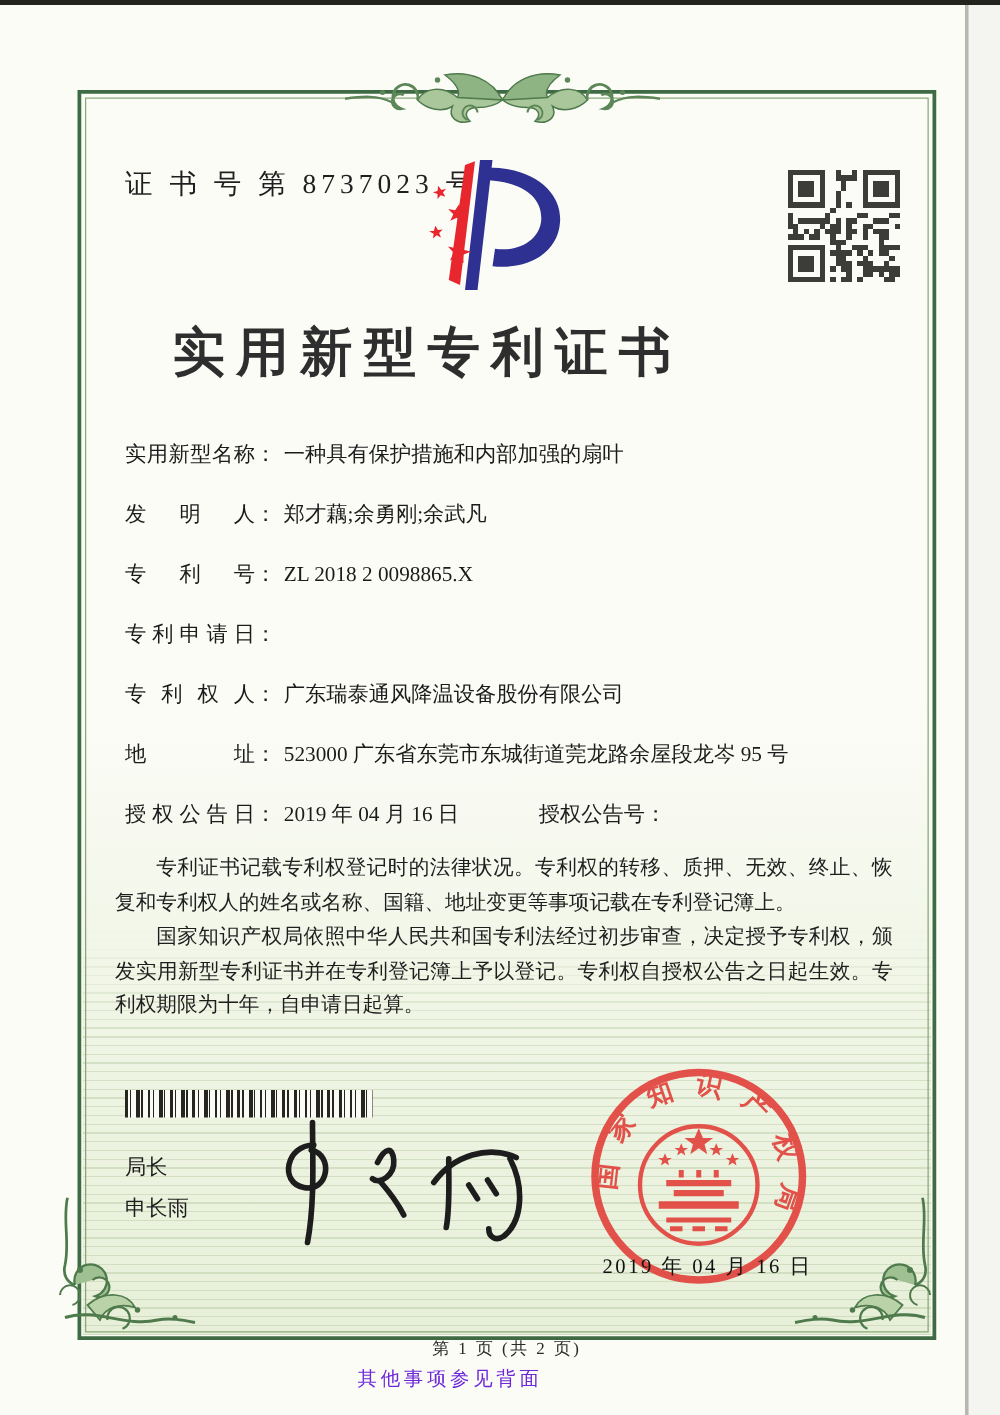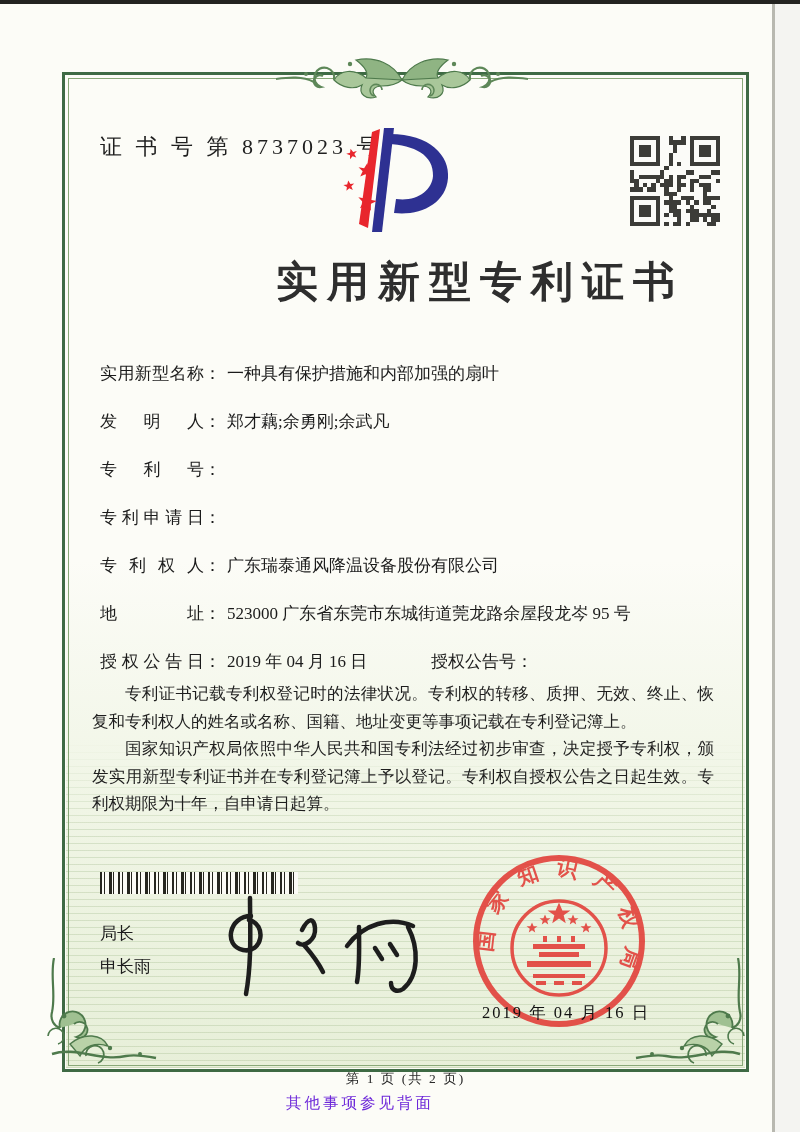--- a/index.html
+++ b/index.html
@@ -15,24 +15,24 @@
   .frame{left:62px;top:72px;width:687px;height:1000px;border:3px solid #3e6a44;box-sizing:border-box;}
   .frame-inner{position:absolute;left:3px;top:3px;right:3px;bottom:3px;border:1px solid #89a878;}
   
   .tint{left:66px;top:560px;width:679px;height:508px;
         background:linear-gradient(180deg,rgba(231,240,216,0) 0%,rgba(231,240,216,.55) 45%,rgba(226,236,209,.8) 100%);}
   .waves{left:66px;top:740px;width:679px;height:328px;
         background:repeating-linear-gradient(0deg,rgba(124,158,98,.22) 0 1px,rgba(0,0,0,0) 1px 7px);
         -webkit-mask-image:linear-gradient(180deg,transparent 0,#000 90px);
         mask-image:linear-gradient(180deg,transparent 0,#000 90px);}
   .certno{left:100px;top:132px;font-size:22px;letter-spacing:4px;color:#1f1f1f;}
-  .title{left:0;top:254px;width:684px;text-align:right;font-size:42px;font-weight:600;
+  .title{left:0;top:254px;width:684px;text-align:center;font-size:42px;font-weight:600;
          letter-spacing:9px;color:#2e2e2e;}
   .fields{left:100px;top:352px;width:620px;font-size:17px;color:#1b1b1b;}
-  .field-row{display:flex;align-items:flex-start;line-height:24px;margin-bottom:24px;margin-top:10px;}
+  .field-row{display:flex;align-items:flex-start;line-height:24px;margin-bottom:24px;}
   .f-label{display:inline-block;width:104px;text-align:justify;text-align-last:justify;}
   .f-colon{margin:0 6px 0 0;}
   .f-value{flex:1;}
   .f-value.fixed{flex:0 0 186px;}
   .f-label2{margin-left:18px;}
   .paras{left:92px;top:680px;width:622px;font-size:16.5px;line-height:27.5px;
          text-align:justify;color:#1e1e1e;}
   .paras p{margin:0;text-indent:2em;}
   .barcode{left:100px;top:872px;width:198px;height:22px;
      background:repeating-linear-gradient(90deg,#26261f 0 2px,#fbfbf6 2px 4px,#26261f 4px 5px,
@@ -252,20 +252,21 @@
     <span class="f-value">一种具有保护措施和内部加强的扇叶</span>
   </div>
   <div class="field-row">
     <span class="f-label">发明人</span>
       <span class="f-colon">：</span>
     <span class="f-value">郑才藕;余勇刚;余武凡</span>
   </div>
   <div class="field-row">
     <span class="f-label">专利号</span>
       <span class="f-colon">：</span>
+    <span class="f-value">ZL 2018 2 0098865.X</span>
   </div>
   <div class="field-row">
     <span class="f-label">专利申请日</span>
       <span class="f-colon">：</span>
   </div>
   <div class="field-row">
     <span class="f-label">专利权人</span>
       <span class="f-colon">：</span>
     <span class="f-value">广东瑞泰通风降温设备股份有限公司</span>
   </div>

